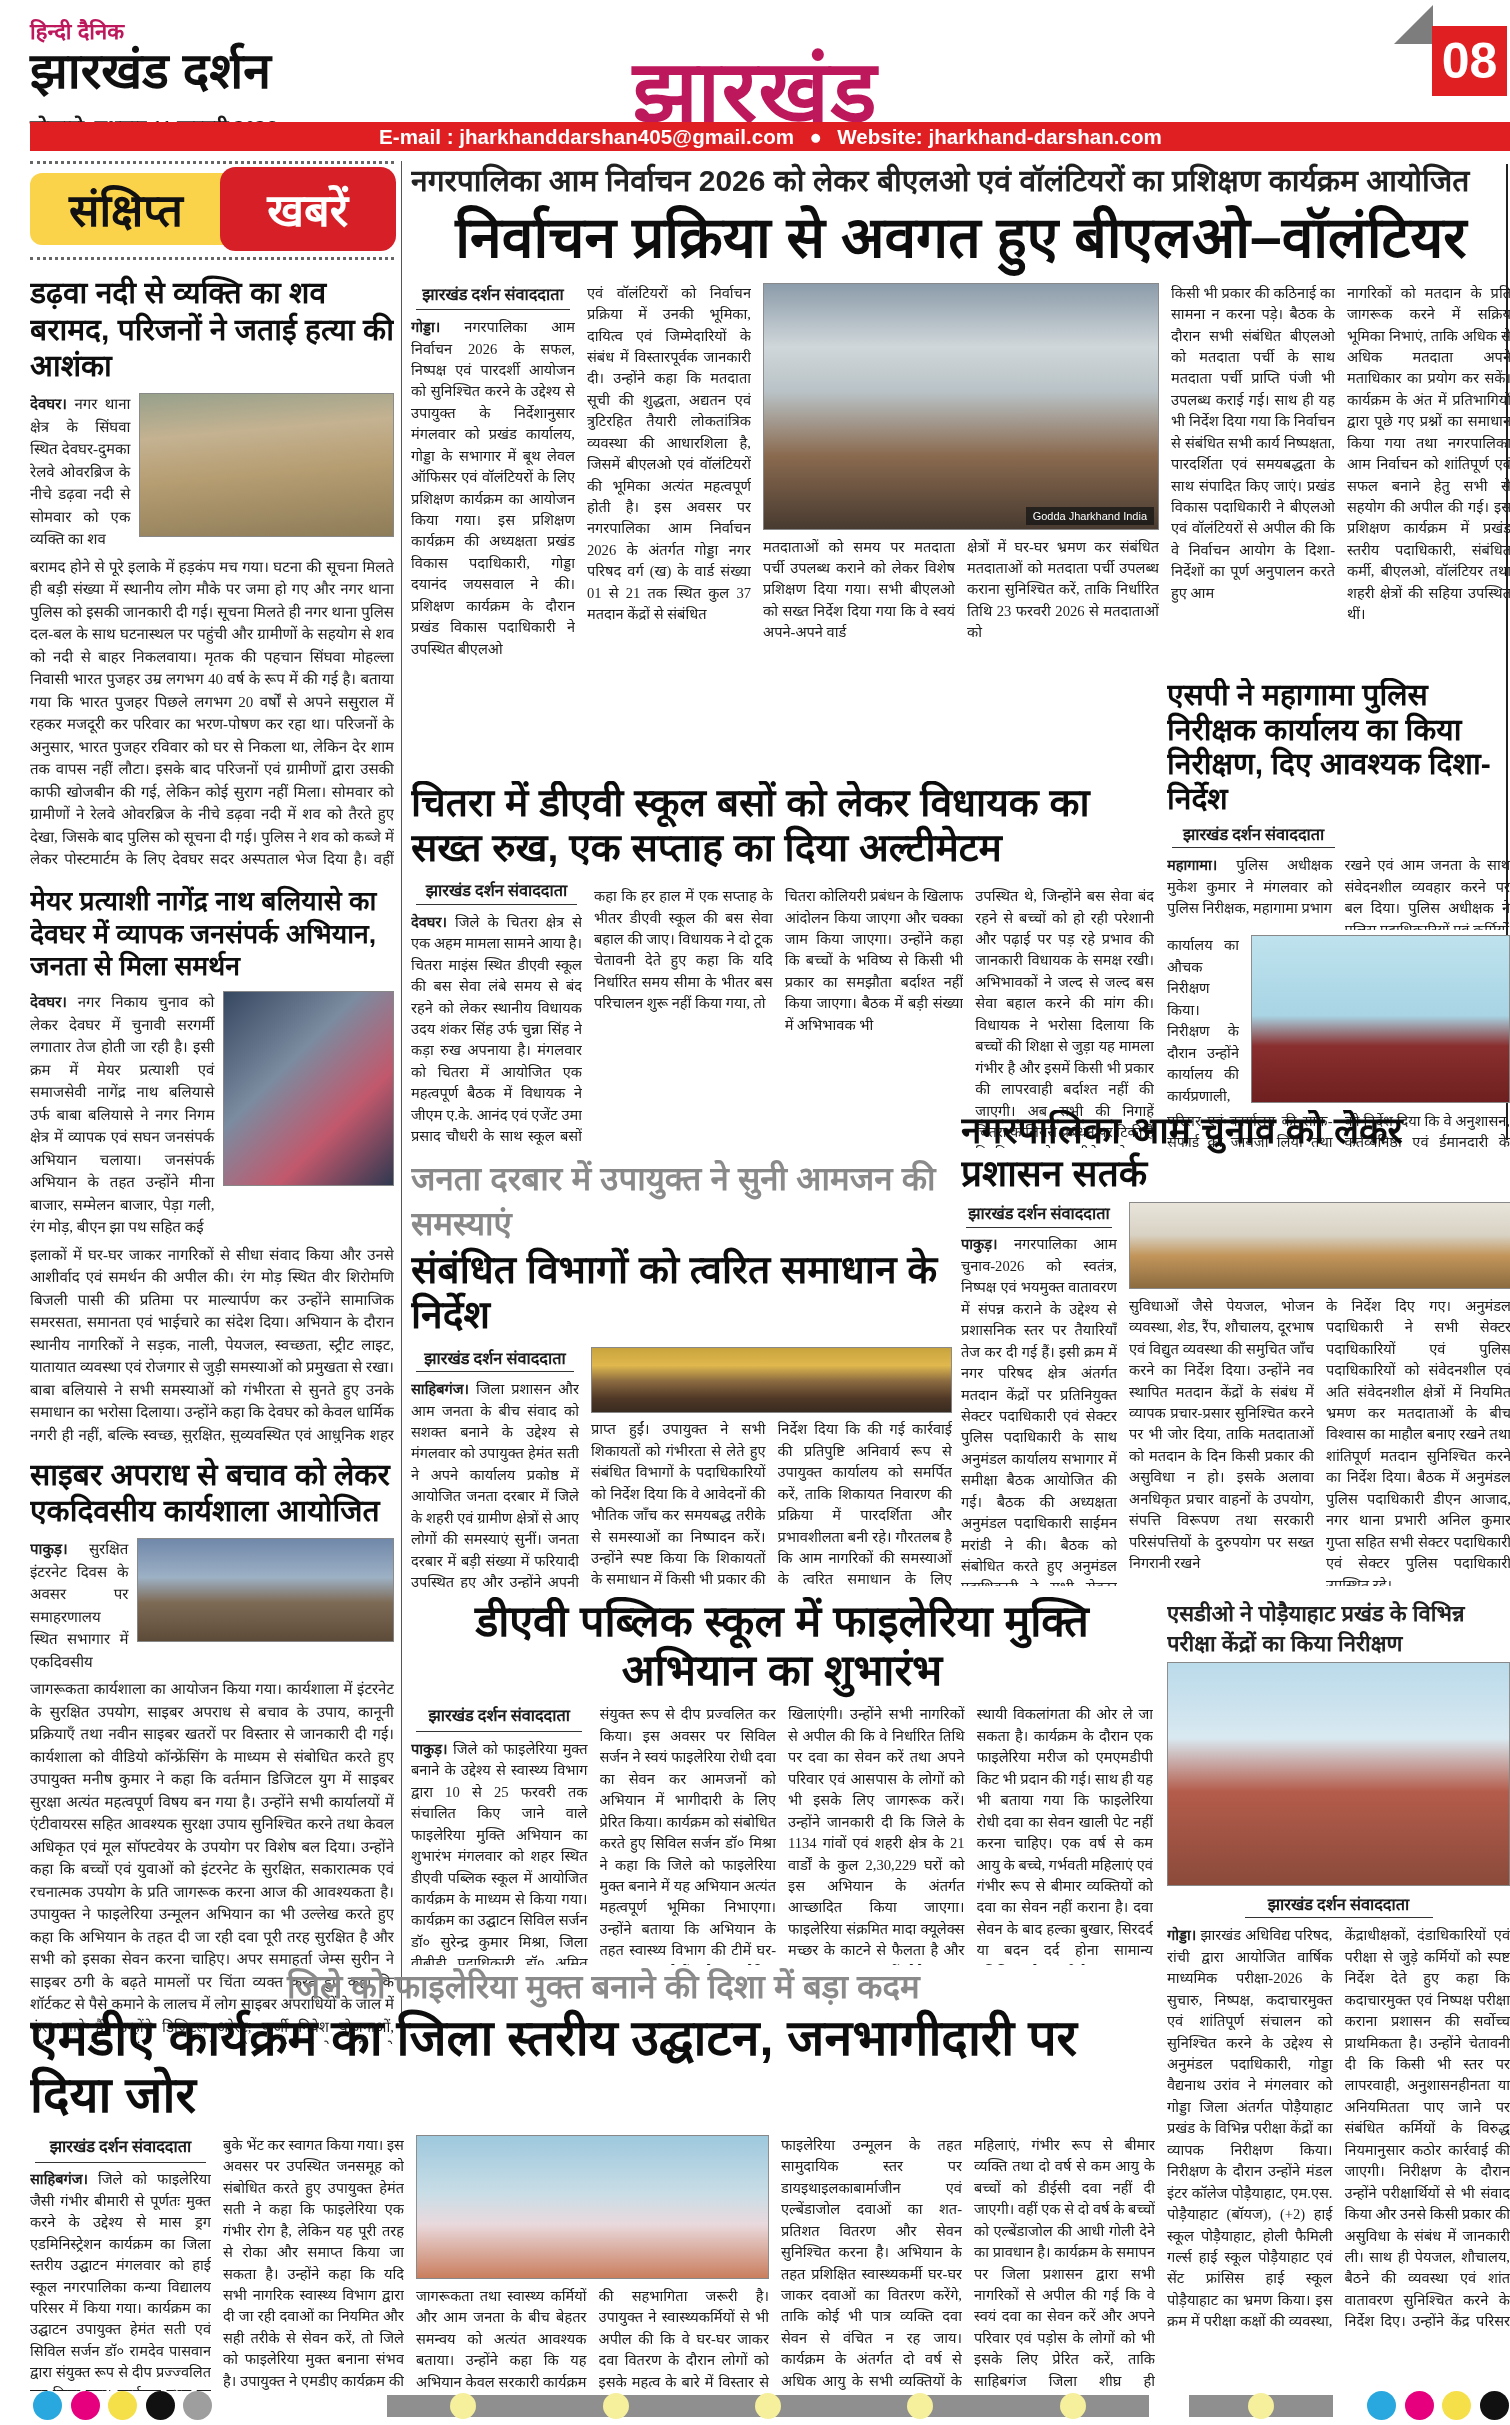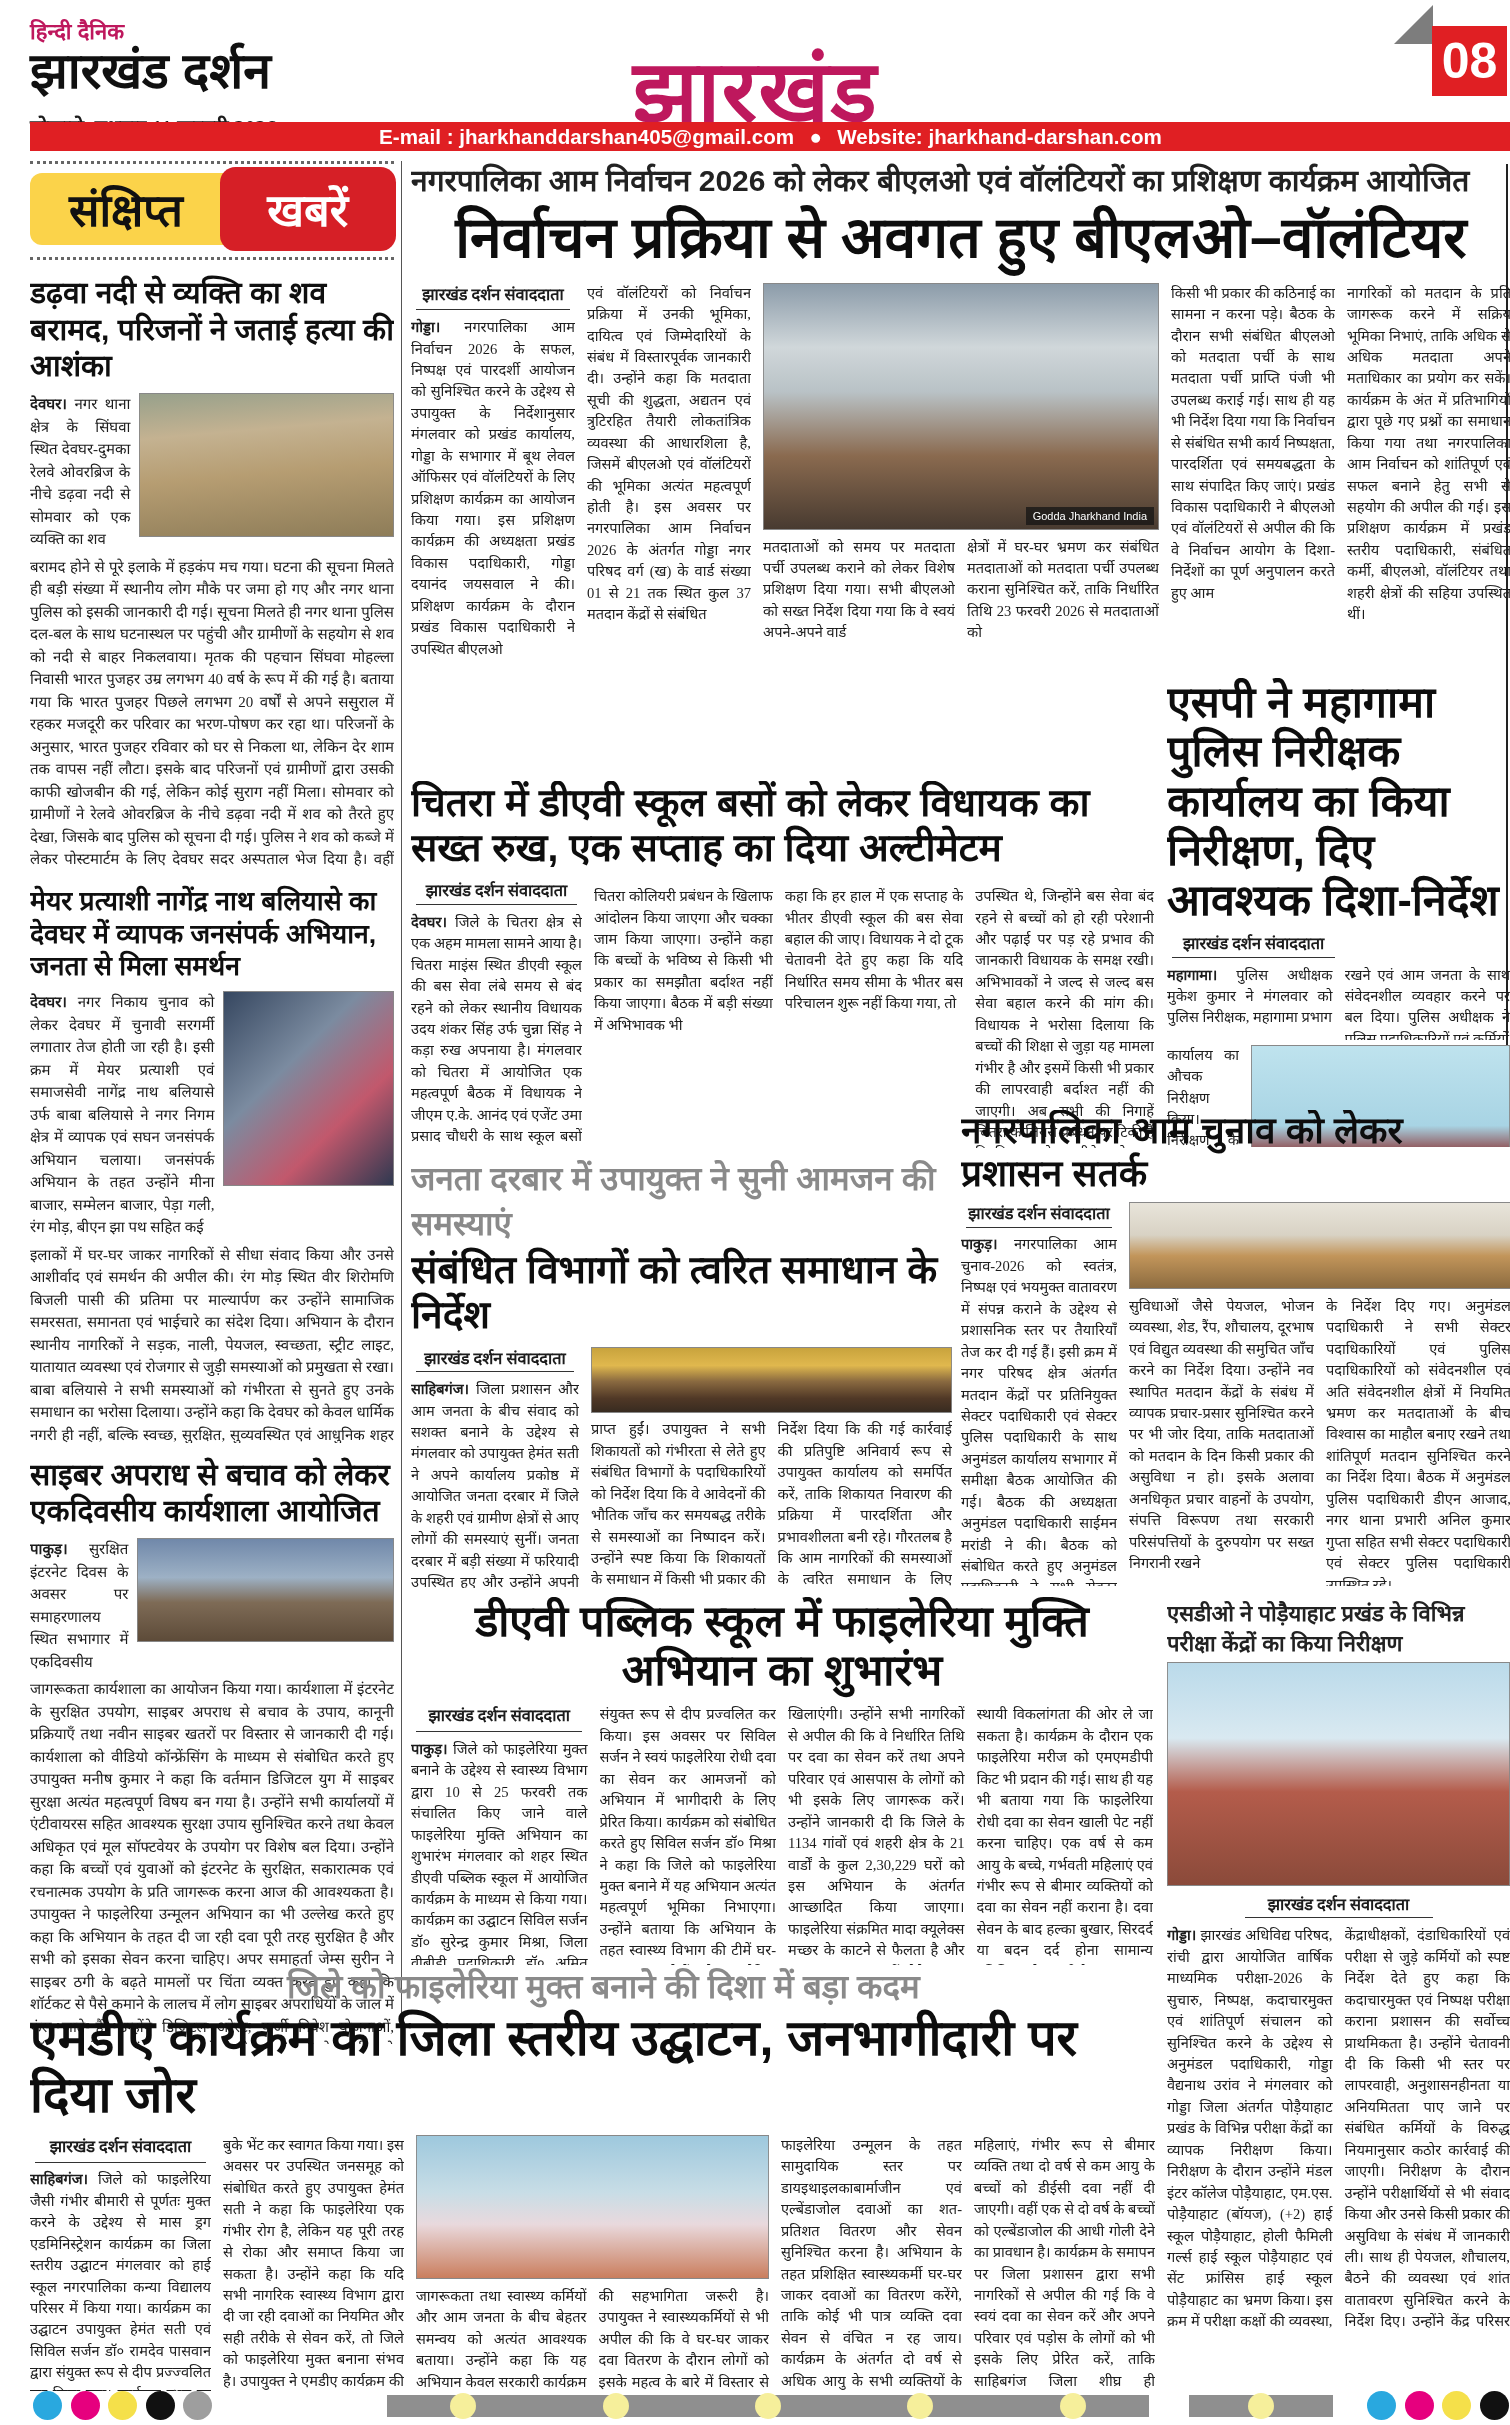--- a/index.html
+++ b/index.html
@@ -65,21 +65,21 @@
   #st-d{left:411px;top:159px;width:1100px;height:617px;}
   #st-d .kick{font-size:30px;margin-bottom:5.1px;}
   #st-d .hl{font-size:57px;text-align:center;margin-bottom:12px;}
   #st-d .body{height:441px;}
   #st-d .center{width:396px;flex:none;display:flex;flex-direction:column;gap:6.9px;}
   #st-e{left:411px;top:781px;width:743px;height:367px;}
   #st-e .hl{font-size:39px;margin-bottom:8.6px;}
   #st-e .center{flex:1;display:flex;flex-direction:column;gap:6.9px;}
   #st-e .w1{width:171px;flex:none;}
   #st-f{left:1167px;top:678px;width:343px;height:469px;}
-  #st-f .hl{font-size:43px;margin-bottom:6.9px;}
+  #st-f .hl{font-size:30px;margin-bottom:6.9px;}
   #st-g{left:411px;top:1155px;width:541px;height:433px;}
   #st-g .kick{font-size:33px;margin-bottom:3.4px;}
   #st-g .hl{font-size:39px;margin-bottom:8.6px;}
   #st-g .center{flex:1;display:flex;flex-direction:column;gap:6.9px;}
   #st-g .w1{width:168px;flex:none;}
   #st-h{left:961px;top:1110px;width:550px;height:476px;}
   #st-h .hl{font-size:37px;margin-bottom:6.9px;}
   #st-h .right{flex:1;display:flex;flex-direction:column;gap:6.9px;}
   #st-h .w1{width:156px;flex:none;}
   #st-i{left:411px;top:1597px;width:742px;height:368px;}
@@ -187,22 +187,22 @@
   <section class="story" id="st-e">
     <h1 class="hl">चितरा में डीएवी स्कूल बसों को लेकर विधायक का सख्त रुख, एक सप्ताह का दिया अल्टीमेटम</h1>
     <div class="row" style="height:283px">
       <div class="w1 colwrap">
         <div class="byline">झारखंड दर्शन संवाददाता</div>
         <p class="tcol"><b class="dl">देवघर।</b> <span>जिले के चितरा क्षेत्र से एक अहम मामला सामने आया है। चितरा माइंस स्थित डीएवी स्कूल की बस सेवा लंबे समय से बंद रहने को लेकर स्थानीय विधायक उदय शंकर सिंह उर्फ चुन्ना सिंह ने कड़ा रुख अपनाया है। मंगलवार को चितरा में आयोजित एक महत्वपूर्ण बैठक में विधायक ने जीएम ए.के. आनंद एवं एजेंट उमा प्रसाद चौधरी के साथ स्कूल बसों के संचालन को लेकर विस्तार से चर्चा की। बैठक के दौरान विधायक ने कोलियरी प्रबंधन को स्पष्ट निर्देश देते हुए</span></p>
       </div>
       <div class="center">
         <div class="ph ph-e"></div>
         <div class="row" style="flex:1">
+          <p class="tcol">कहा कि हर हाल में एक सप्ताह के भीतर डीएवी स्कूल की बस सेवा बहाल की जाए। विधायक ने दो टूक चेतावनी देते हुए कहा कि यदि निर्धारित समय सीमा के भीतर बस परिचालन शुरू नहीं किया गया, तो</p>
           <p class="tcol">चितरा कोलियरी प्रबंधन के खिलाफ आंदोलन किया जाएगा और चक्का जाम किया जाएगा। उन्होंने कहा कि बच्चों के भविष्य से किसी भी प्रकार का समझौता बर्दाश्त नहीं किया जाएगा। बैठक में बड़ी संख्या में अभिभावक भी</p>
-          <p class="tcol">कहा कि हर हाल में एक सप्ताह के भीतर डीएवी स्कूल की बस सेवा बहाल की जाए। विधायक ने दो टूक चेतावनी देते हुए कहा कि यदि निर्धारित समय सीमा के भीतर बस परिचालन शुरू नहीं किया गया, तो</p>
           <p class="tcol">उपस्थित थे, जिन्होंने बस सेवा बंद रहने से बच्चों को हो रही परेशानी और पढ़ाई पर पड़ रहे प्रभाव की जानकारी विधायक के समक्ष रखी। अभिभावकों ने जल्द से जल्द बस सेवा बहाल करने की मांग की। विधायक ने भरोसा दिलाया कि बच्चों की शिक्षा से जुड़ा यह मामला गंभीर है और इसमें किसी भी प्रकार की लापरवाही बर्दाश्त नहीं की जाएगी। अब सभी की निगाहें चितरा कोलियरी प्रबंधन पर टिकी हैं कि विधायक के अल्टीमेटम के बाद बस परिचालन को लेकर कितनी शीघ्र कार्रवाई की जाती है।</p>
         </div>
       </div>
     </div>
   </section>
 
   <section class="story" id="st-f">
     <h1 class="hl">एसपी ने महागामा पुलिस निरीक्षक कार्यालय का किया निरीक्षण, दिए आवश्यक दिशा-निर्देश</h1>
     <div class="byline" style="width:163px">झारखंड दर्शन संवाददाता</div>
     <div class="row" style="height:75px;margin-bottom:5.1px">

